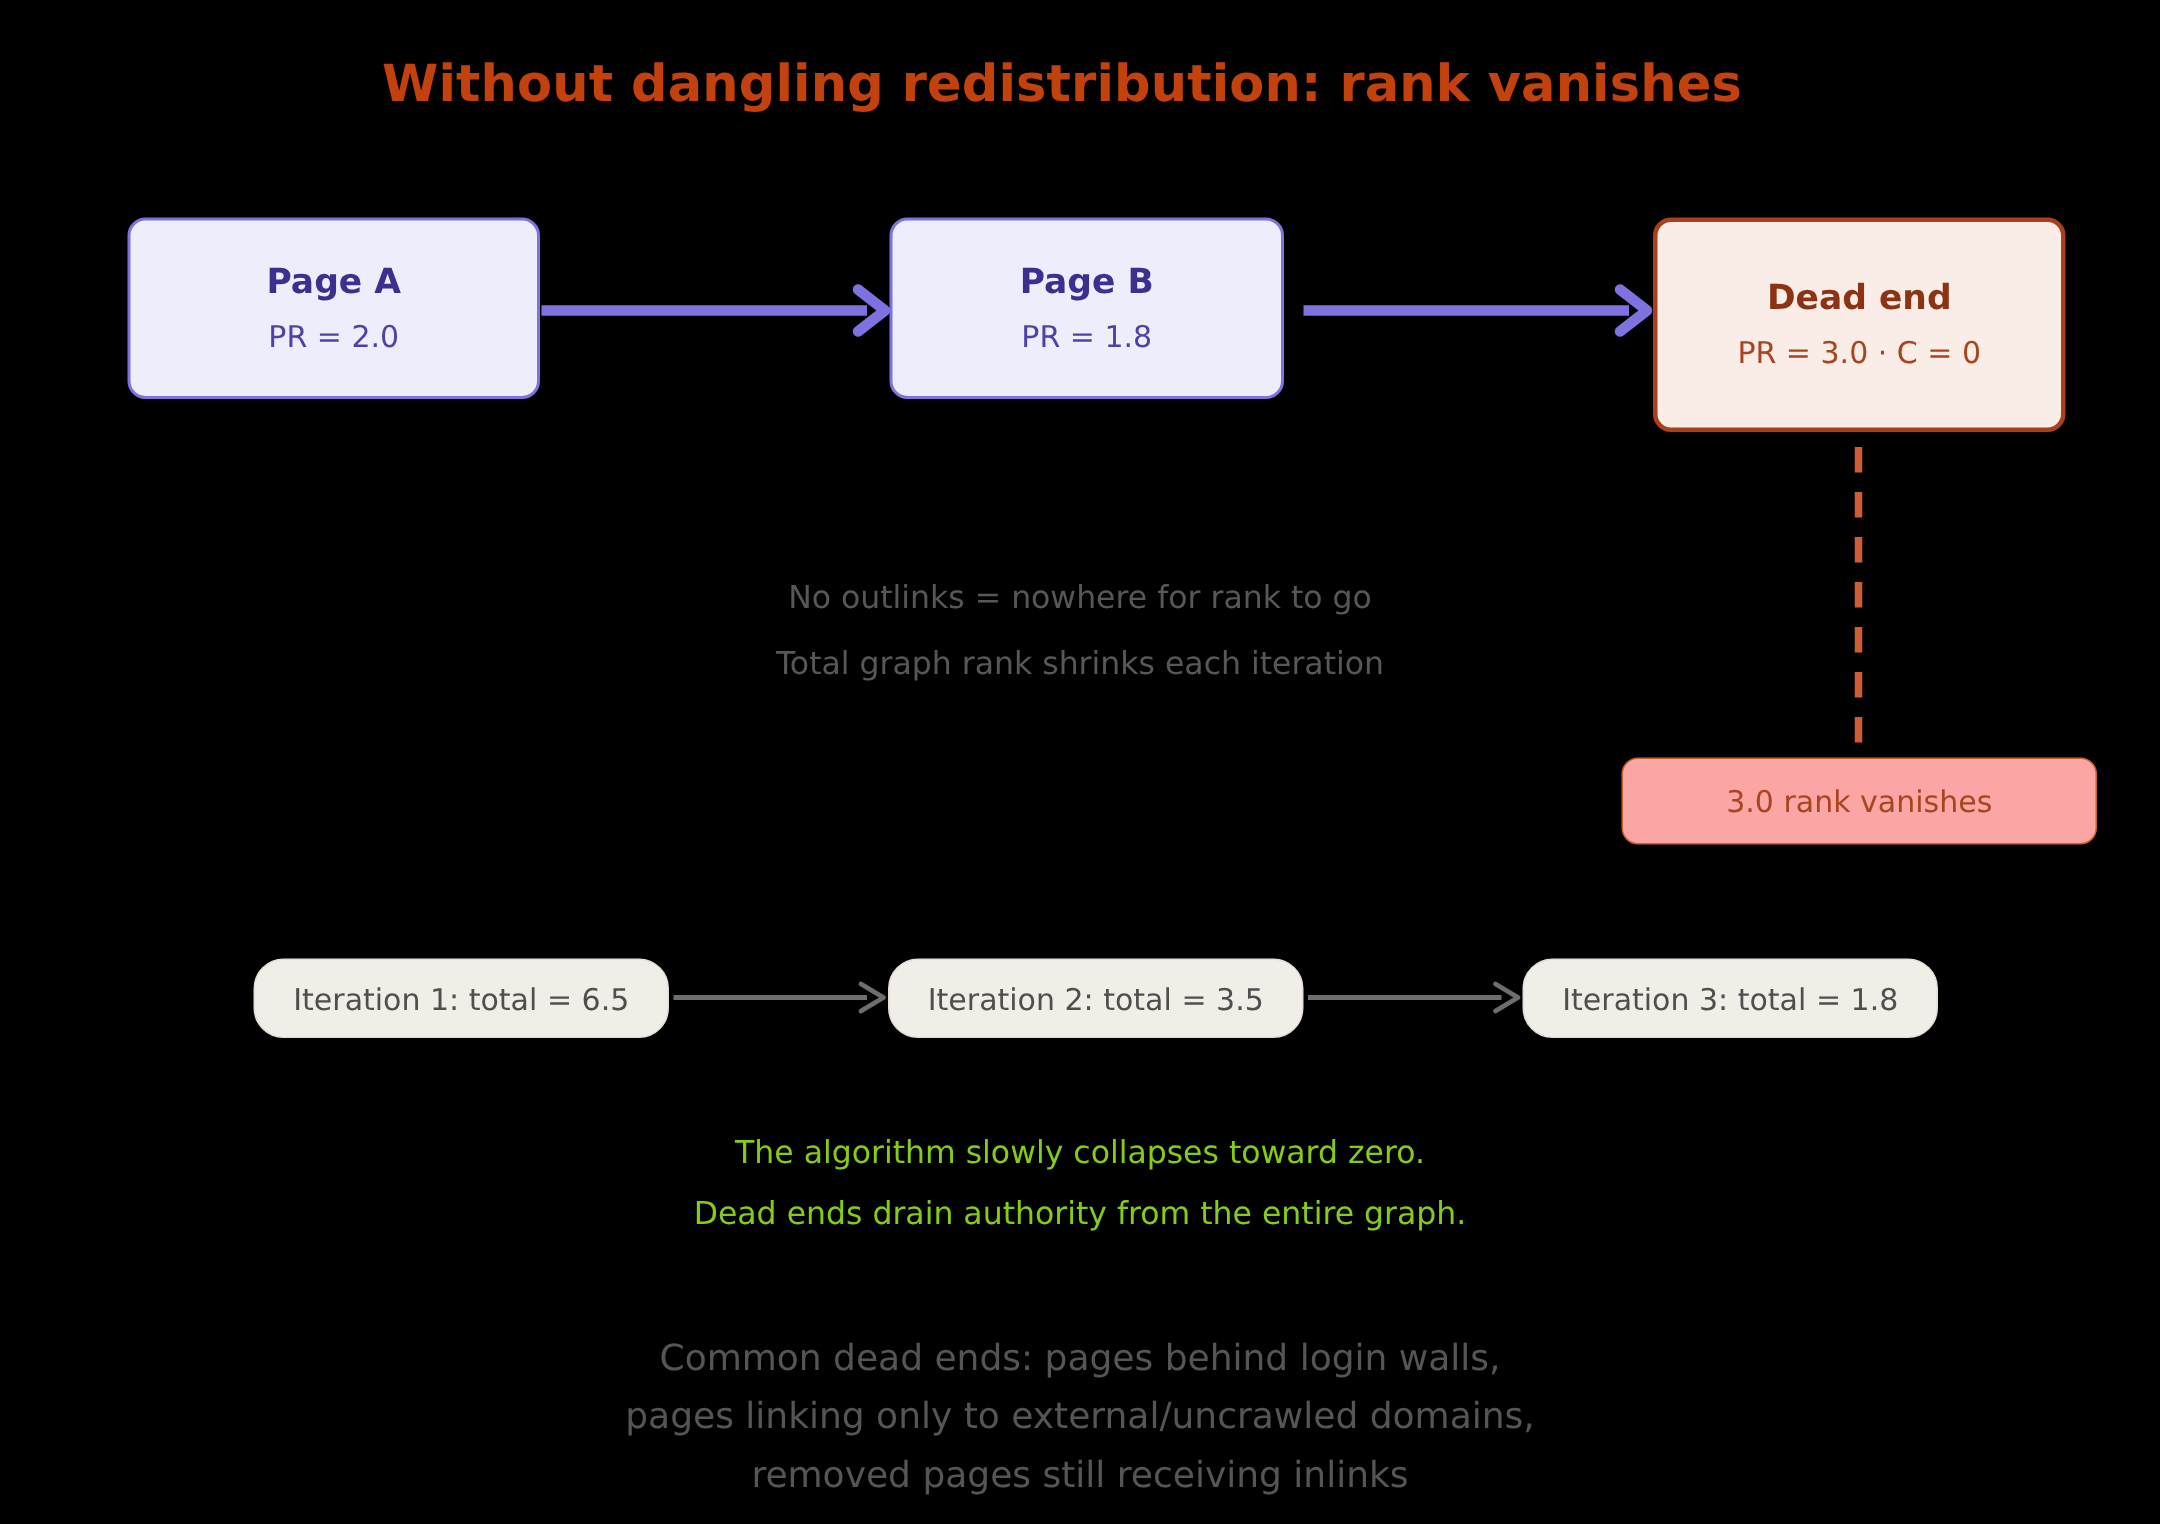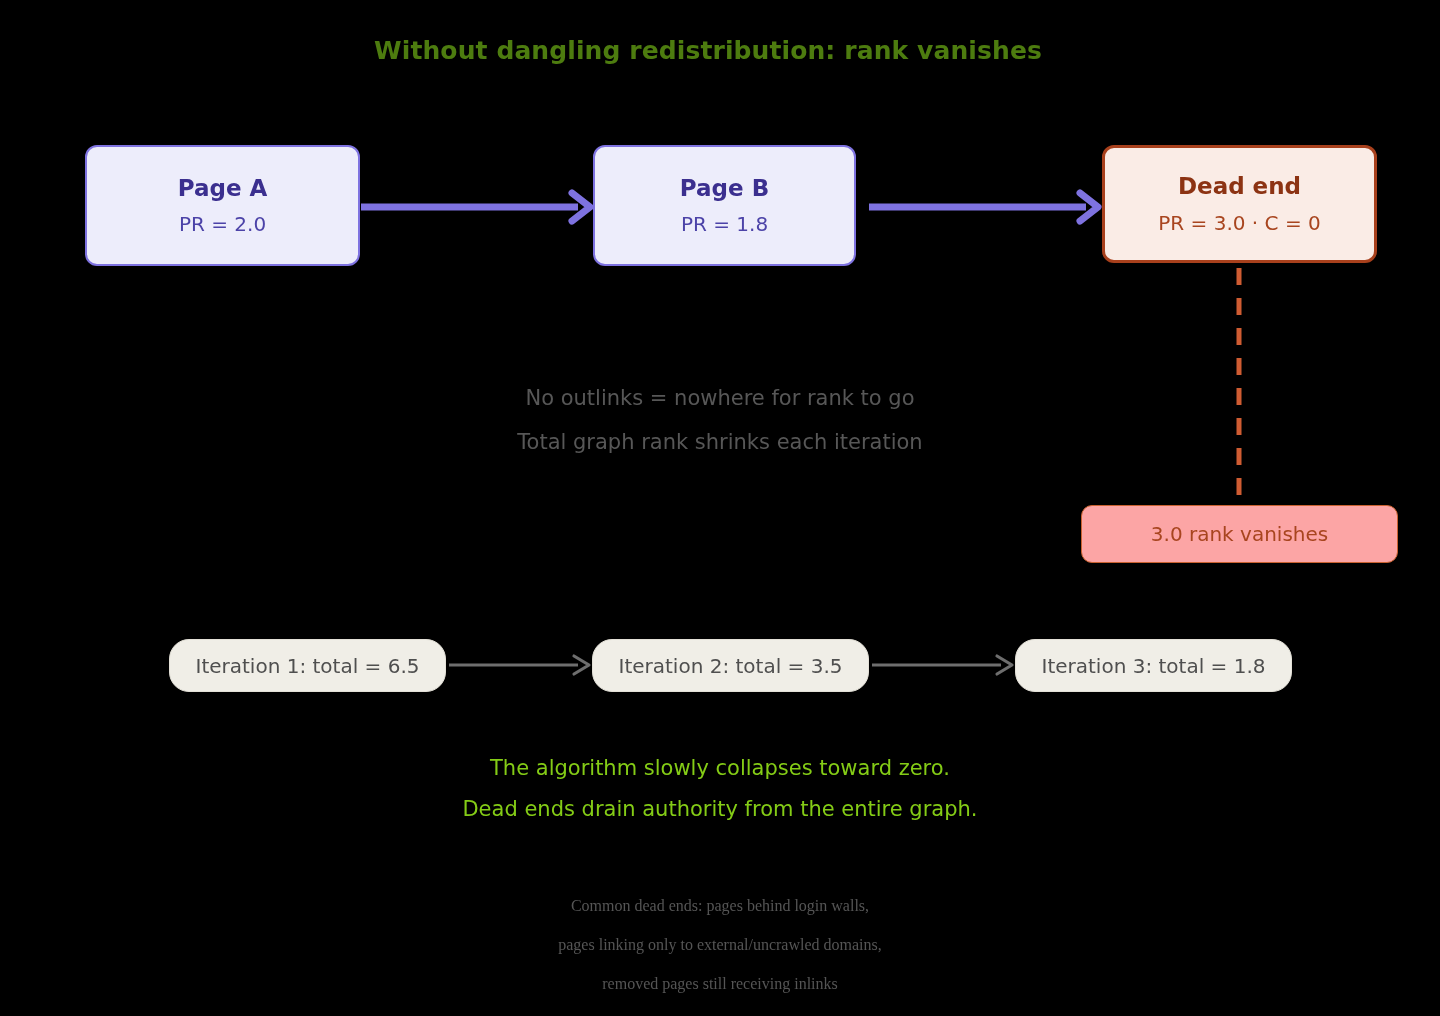--- a/index.html
+++ b/index.html
@@ -28,23 +28,23 @@
     pointer-events: none;
   }
 
   
   .title {
     position: absolute;
     left: 0;
     top: 36px;
     width: 1416px;
     text-align: center;
-    font-size: 25px;
+    font-size: 34px;
     font-weight: 700;
-    color: #4d7c0f;
+    color: #c2410c;
     letter-spacing: 0.1px;
   }
 
   
   .node {
     position: absolute;
     box-sizing: border-box;
     border-radius: 12px;
     display: flex;
     flex-direction: column;
@@ -73,21 +73,21 @@
 
   .node-dead {
     background: #faece6;
     border: 3px solid #a8401c;
   }
   .node-dead .node-title { color: #8c3313; }
   .node-dead .node-sub   { color: #a8451f; }
 
   #node-a { left: 85px;   top: 145px; width: 275px; height: 121px; }
   #node-b { left: 593px;  top: 145px; width: 263px; height: 121px; }
-  #node-d { left: 1102px; top: 145px; width: 275px; height: 118px; text-align: center; }
+  #node-d { left: 1102px; top: 145px; width: 275px; height: 143px; text-align: center; }
 
   
   .badge-vanish {
     position: absolute;
     left: 1081px;
     top: 505px;
     width: 317px;
     height: 58px;
     box-sizing: border-box;
     background: #fca5a5;
@@ -140,24 +140,23 @@
     font-size: 21px;
     color: #84cc16;
     line-height: 41px;
   }
   .note-foot {
     position: absolute;
     left: 0;
     top: 886px;
     width: 1440px;
     text-align: center;
-    font-size: 16px;
+    font-size: 24px;
     color: #555555;
     line-height: 39px;
-    font-family: Liberation Serif, serif;
   }
 </style>
 </head>
 <body>
 
 <div class="stage">
 
   <svg class="svg-layer" viewBox="0 0 1440 1016">
 
     <g>

